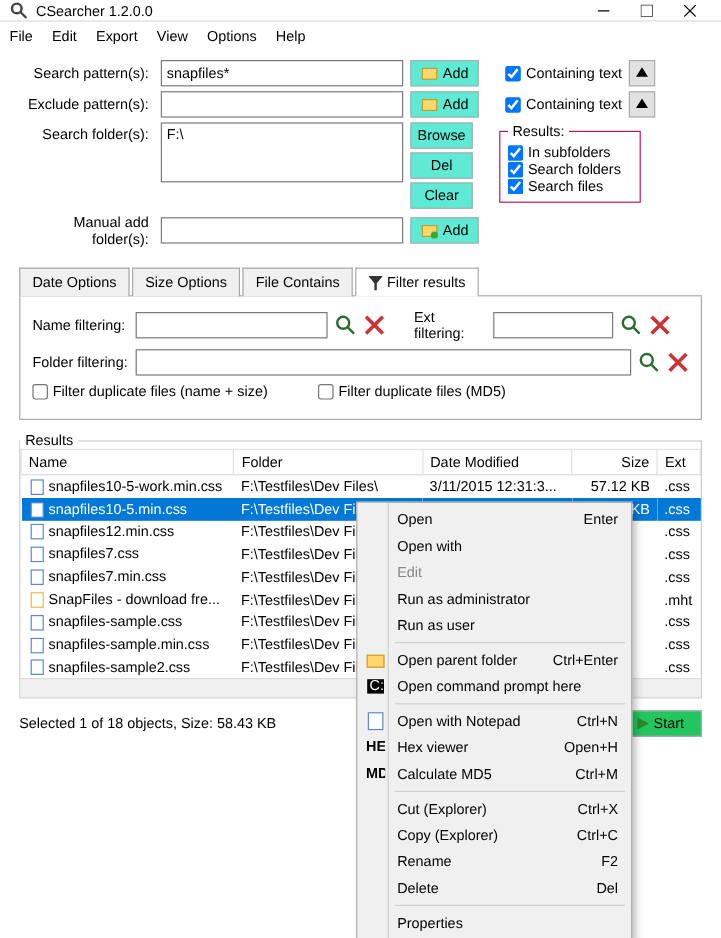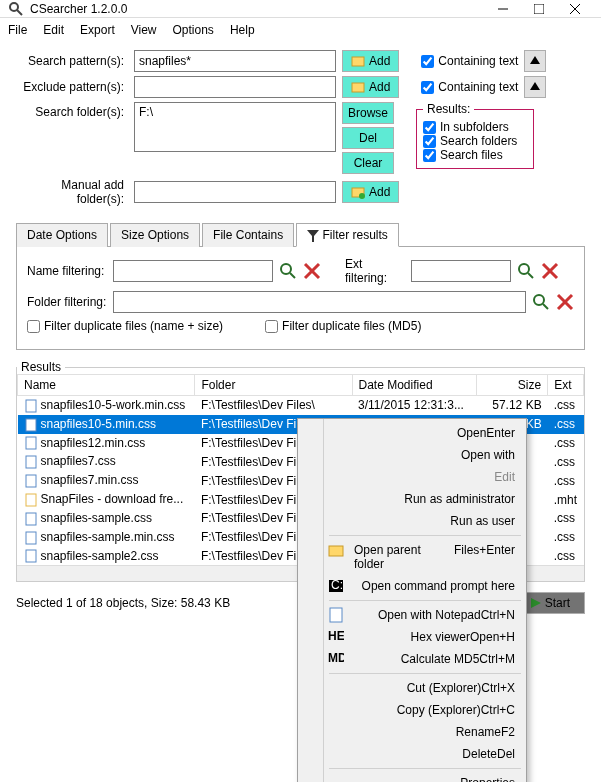--- a/index.html
+++ b/index.html
@@ -37,24 +37,24 @@
 fieldset.results-list legend { padding: 0 4px; }
 .table { width: 100%; border-collapse: collapse; }
 .table th { text-align: left; font-weight: normal; padding: 3px 6px; border: 1px solid #e0e0e0; background: #fff; cursor: pointer; }
 .table td { padding: 2px 6px; white-space: nowrap; overflow: hidden; }
 .table tr.sel td { background: #0078d7; color: #fff; }
 .row-icon { width: 14px; height: 14px; vertical-align: middle; margin-right: 3px; }
 .scrollbars { height: 16px; background: #f0f0f0; border-top: 1px solid #ddd; }
 .status-row { display: flex; align-items: center; padding: 6px 16px; gap: 8px; }
 .status-text { flex: 1; }
 .progress { width: 200px; height: 18px; border: 1px solid #aaa; background: #e8e8e8; }
-.start-btn { height: 22px; border: 1px solid #adadad; background: #737373; padding: 0 14px; cursor: pointer; display: flex; align-items: center; gap: 4px; }
+.start-btn { height: 22px; border: 1px solid #adadad; background: #22c55e; padding: 0 14px; cursor: pointer; display: flex; align-items: center; gap: 4px; }
 .context-menu { position: absolute; left: 297px; top: 418px; width: 230px; background: #f0f0f0; border: 1px solid #a0a0a0; box-shadow: 3px 3px 6px rgba(0,0,0,0.25); padding: 3px; z-index: 100; }
 .cm-iconcol { position: absolute; left: 0; top: 0; bottom: 0; width: 26px; background: #f0f0f0; border-right: 1px solid #d0d0d0; }
-.cm-item { position: relative; padding: 4px 8px 4px 30px; cursor: pointer; display: flex; justify-content: flex-end; margin-left: 23px; }
+.cm-item { position: relative; padding: 4px 8px 4px 30px; cursor: pointer; display: flex; justify-content: space-between; }
 .cm-item.disabled { color: #888; cursor: default; }
 .cm-sep { height: 1px; background: #d0d0d0; margin: 3px 2px 3px 28px; }
 .cm-icon { position: absolute; left: 4px; top: 3px; width: 16px; height: 16px; }
 .col-name { width: 175px; }
 .col-folder { width: 155px; }
 .col-date { width: 123px; }
 .col-size { width: 70px; text-align: right; }
 .col-ext { width: 35px; }
 </style>
 </head>
@@ -362,21 +362,21 @@
     </div>
   <div class="cm-item">
       <span>Run as user</span>
     </div>
   <div class="cm-sep"></div>
   <div class="cm-item">
       <svg class="cm-icon" viewBox="0 0 16 16">
         <rect x="1" y="4" width="14" height="10" fill="#ffd76a" stroke="#c79a2a"></rect>
       </svg>
       <span>Open parent folder</span>
-      <span>Files+Enter</span>
+      <span>Ctrl+Enter</span>
     </div>
   <div class="cm-item">
       <svg class="cm-icon" viewBox="0 0 16 16">
         <rect x="1" y="2" width="14" height="12" fill="#000"></rect>
         <text x="3" y="11" fill="#fff" font-size="8">C:\</text>
       </svg>
       <span>Open command prompt here</span>
     </div>
   <div class="cm-sep"></div>
   <div class="cm-item">

